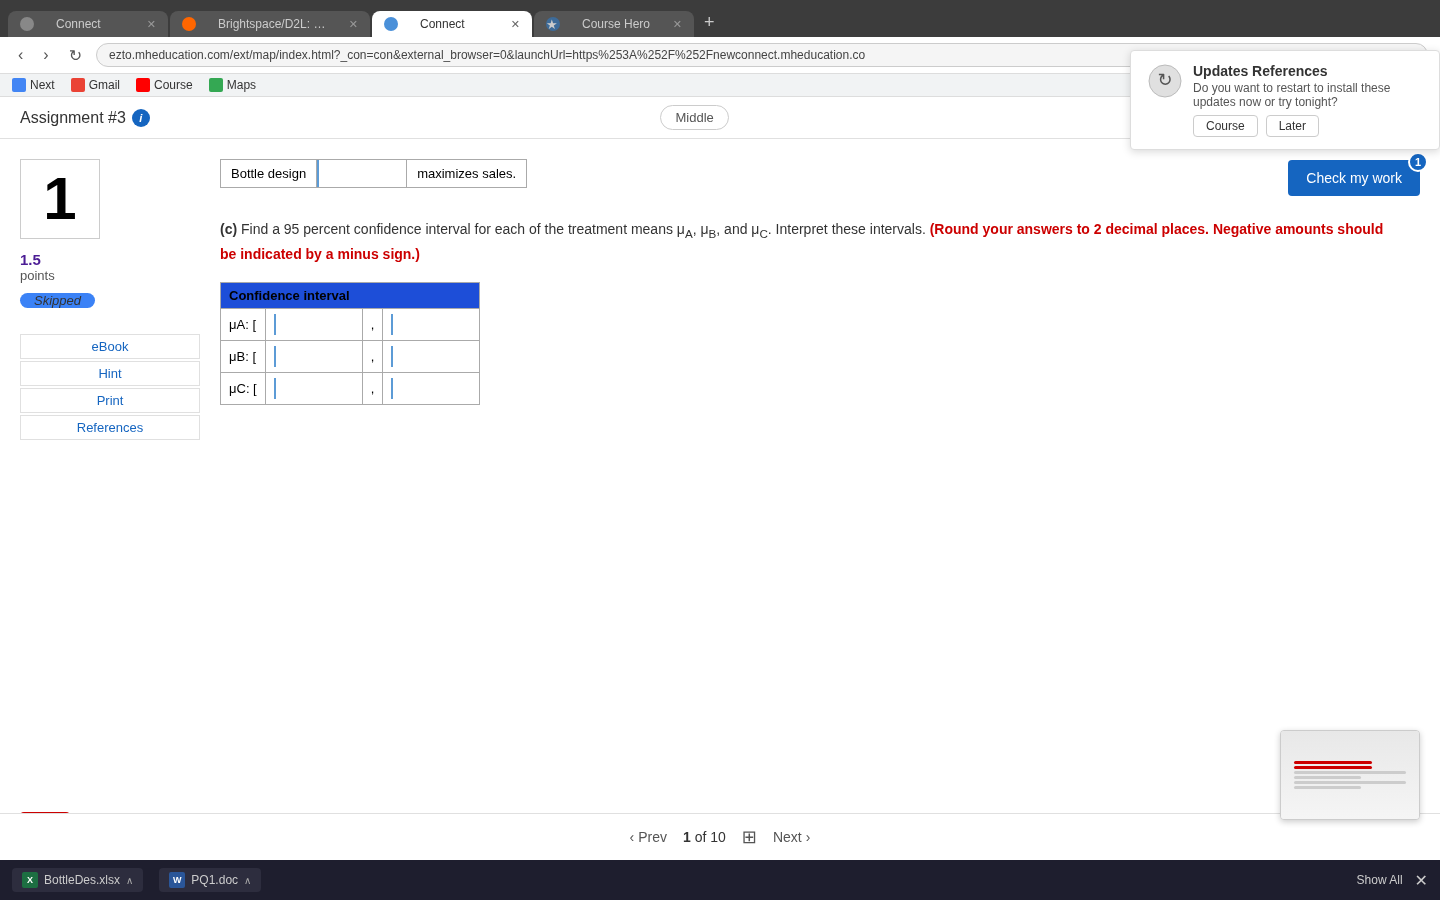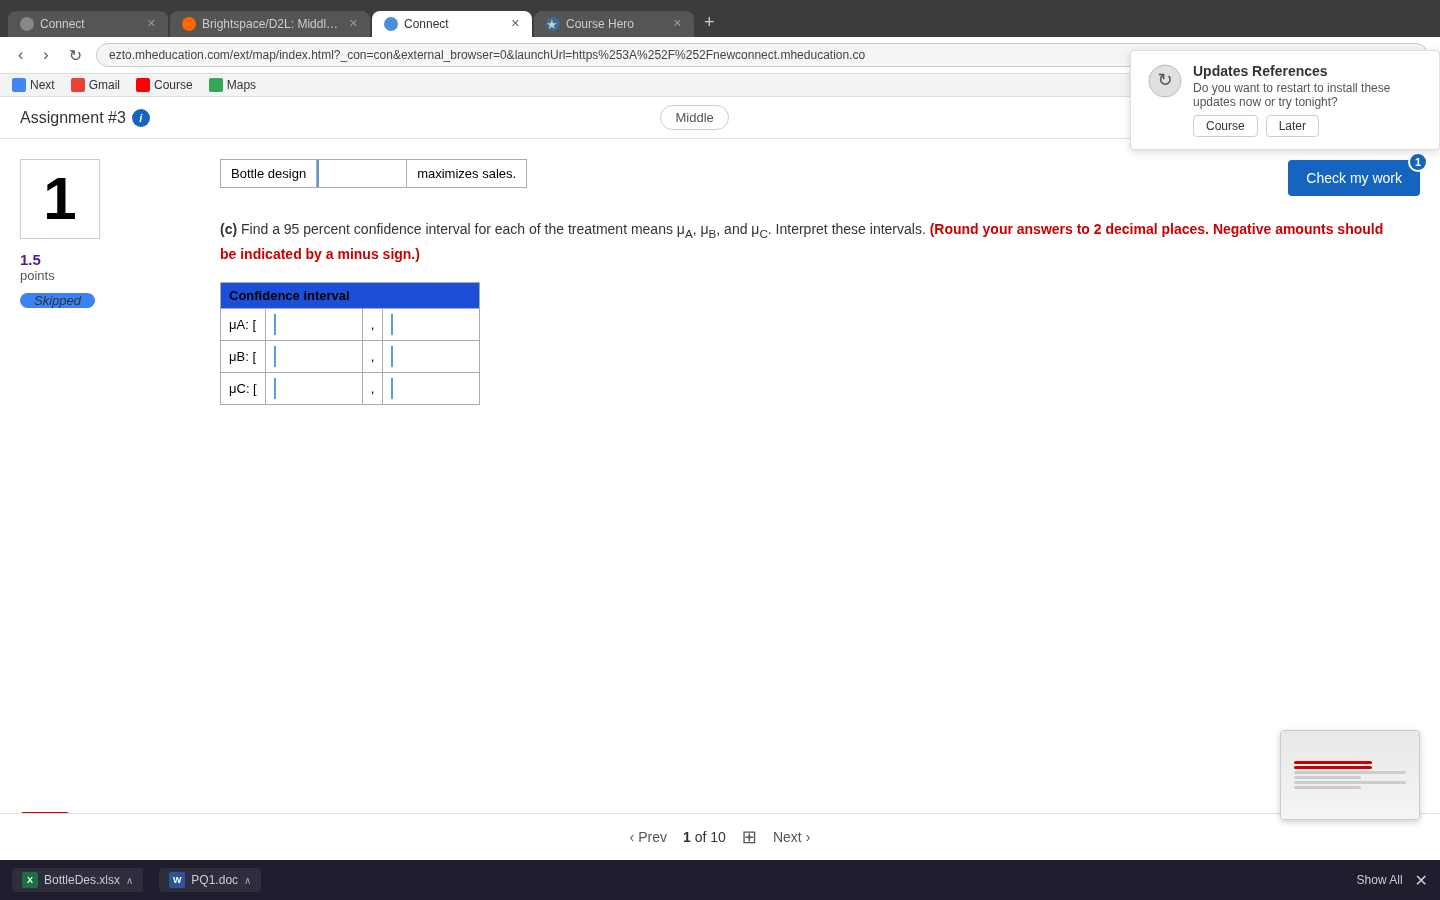--- a/index.html
+++ b/index.html
@@ -1,21 +1,21 @@
 <!DOCTYPE html>
 <html><head>
   <meta charset="utf-8">
   <style>
     * { box-sizing: border-box; margin: 0; padding: 0; }
     body { font-family: Arial, sans-serif; font-size: 14px; background: #fff; overflow-x: hidden; }
 
     
     .browser-chrome { background: #3c3c3c; width: 1440px; }
     .tab-bar { display: flex; align-items: flex-end; padding: 8px 8px 0 8px; background: #3c3c3c; gap: 2px; }
-    .tab { display: flex; align-items: flex-start; padding: 6px 12px; border-radius: 8px 8px 0 0; font-size: 13px; color: #ccc; background: #555; min-width: 160px; max-width: 200px; cursor: pointer; gap: 6px; position: relative; }
+    .tab { display: flex; align-items: flex-end; padding: 6px 12px; border-radius: 8px 8px 0 0; font-size: 13px; color: #ccc; background: #555; min-width: 160px; max-width: 200px; cursor: pointer; gap: 22px; position: relative; }
     .tab.active { background: #fff; color: #333; }
     .tab .tab-icon { width: 14px; height: 14px; border-radius: 50%; flex-shrink: 0; }
     .tab .tab-title { flex: 1; overflow: hidden; text-overflow: ellipsis; white-space: nowrap; font-size: 12px; }
     .tab .close-btn { font-size: 11px; color: #999; cursor: pointer; flex-shrink: 0; }
     .tab.active .close-btn { color: #666; }
     .new-tab-btn { background: none; border: none; color: #ccc; font-size: 18px; padding: 4px 8px; cursor: pointer; }
 
     .address-bar { background: #fff; display: flex; align-items: center; padding: 6px 12px; gap: 8px; border-bottom: 1px solid #ddd; }
     .nav-btn { background: none; border: none; cursor: pointer; color: #555; font-size: 16px; padding: 2px 6px; }
     .address-input { flex: 1; border: 1px solid #ccc; border-radius: 20px; padding: 4px 12px; font-size: 12px; color: #444; background: #f5f5f5; }
@@ -196,20 +196,26 @@
 
 <div class="main-content">
 
   <div class="left-panel">
     <div class="question-number-box">
       <span class="question-number">1</span>
     </div>
     <div class="points-value">1.5</div>
     <div class="points-label">points</div>
     <span class="skipped-badge">Skipped</span>
+    <div class="side-links">
+      <span class="side-link">eBook</span>
+      <span class="side-link">Hint</span>
+      <span class="side-link">Print</span>
+      <span class="side-link">References</span>
+    </div>
   </div>
 
   <div class="question-area">
     
     <div class="fill-in-row" style="display:inline-flex;">
       <span class="fill-cell">Bottle design</span>
       <input class="fill-input" type="text" value="" style="">
       <span class="fill-cell-end">maximizes sales.</span>
     </div>
 

